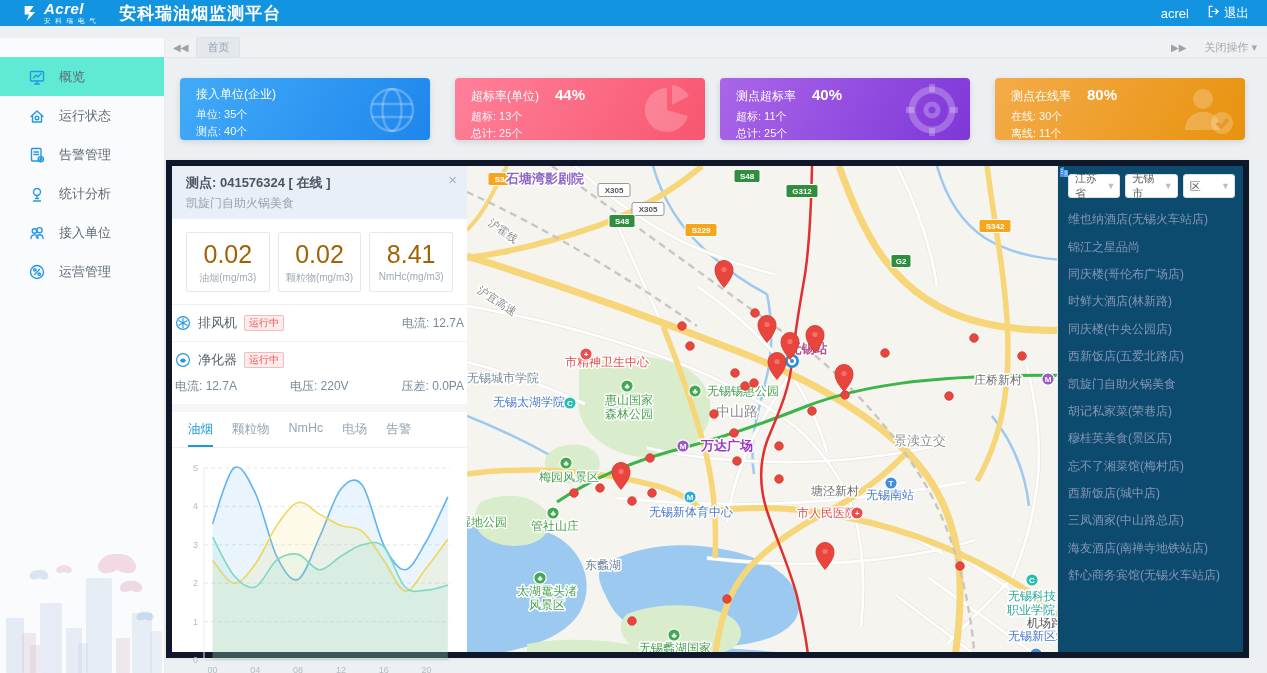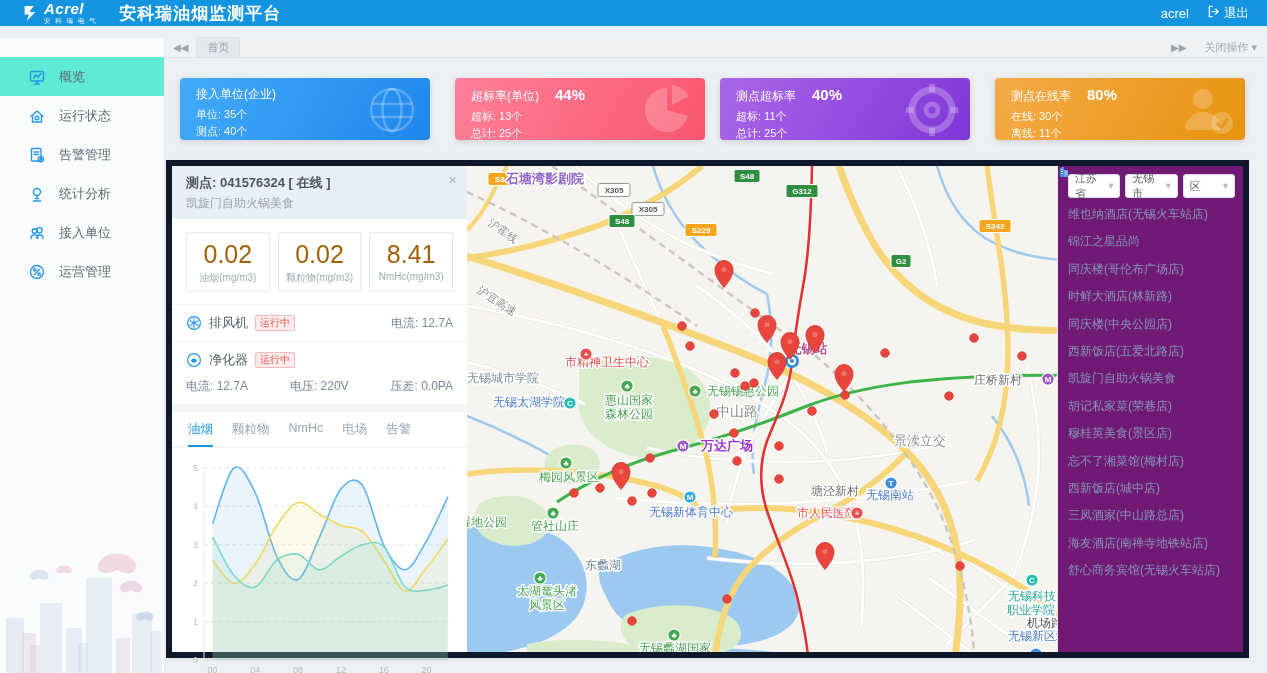--- a/index.html
+++ b/index.html
@@ -41,41 +41,41 @@
   .dpanel{position:absolute;left:0;top:0;bottom:0;width:295px;background:#fff;z-index:5;}
   .dp-head{background:#e9eff6;padding:8px 14px 7px;position:relative;}
   .dp-title{font-size:13px;font-weight:bold;color:#4a5562;}
   .dp-sub{font-size:12px;color:#98a4b2;margin-top:3px;}
   .dp-close{position:absolute;right:10px;top:6px;color:#a8b2bc;font-size:15px;cursor:pointer;line-height:1;}
   .dp-metrics{display:flex;gap:8px;padding:13px 14px 12px;}
   .mbox{flex:1;border:1px solid #e3e8ee;border-radius:2px;text-align:center;padding:7px 2px 6px;}
   .mval{font-size:25px;color:#a16207;}
   .mlab{font-size:10px;color:#a0aab6;margin-top:2px;}
   .dp-div{height:1px;background:#eef1f4;margin:0;}
-  .dev{padding:9px 14px;}
+  .dev{padding:9px 3px;}
   .dev-row1{display:flex;align-items:center;gap:7px;}
   .dev-name{font-size:13px;color:#55606c;}
   .badge{font-size:10px;color:#f25555;background:#fdecec;border:1px solid #f7baba;border-radius:2px;padding:0 4px;line-height:14px;}
   .dev-right{margin-left:auto;font-size:12px;color:#7a8a99;}
   .dev-row2{display:flex;justify-content:space-between;margin-top:9px;font-size:12px;color:#7a8a99;}
   .thick{height:8px;background:#f4f6f8;}
   .dp-tabs{display:flex;gap:19px;padding:9px 16px 0;text-align:center;}
   .dtab{font-size:12.5px;color:#98a6b4;padding-bottom:7px;cursor:pointer;border-bottom:2px solid transparent;}
   .dtab.active{color:#1a9ad8;border-bottom-color:#1a9ad8;}
   .tabs-line{height:1px;background:#eef1f4;}
   
   .maparea{position:absolute;left:295px;top:0;right:0;bottom:0;overflow:hidden;background:#f6f4ef;}
   .maparea svg{position:absolute;left:0;top:0;}
   
-  .rpanel{position:absolute;right:0;top:0;bottom:0;width:186px;background:#701a75;border-left:1px solid #e7e9ec;z-index:6;padding:8px 8px 0 10px;}
+  .rpanel{position:absolute;right:0;top:0;bottom:0;width:186px;background:#0c4a6e;border-left:1px solid #e7e9ec;z-index:6;padding:8px 8px 0 10px;}
   .selrow{display:flex;gap:5px;}
   .sel{flex:1;border:1px solid #dcdfe6;border-radius:3px;height:24px;display:flex;align-items:center;padding:0 4px 0 6px;font-size:11px;color:#606266;background:#fff;cursor:pointer;}
   .sel .caret{margin-left:auto;color:#b8bfc8;font-size:9px;}
   .rlist{margin-top:8px;}
-  .ritem{display:flex;gap:7px;height:27.4px;font-size:12px;color:#8596b8;cursor:pointer;white-space:nowrap;}
+  .ritem{display:flex;align-items:center;gap:7px;height:27.4px;font-size:12px;color:#8596b8;cursor:pointer;white-space:nowrap;}
 </style>
 </head>
 <body>
 
 <div class="hdr">
   <div class="logo">
     <svg width="17" height="17" viewBox="0 0 16 16">
         <path d="M2.5 1h8.5L7 6.5h5.5L4.5 15l2-6H2.5z" fill="#fff"></path>
       </svg>
     <div class="logo-txt">

